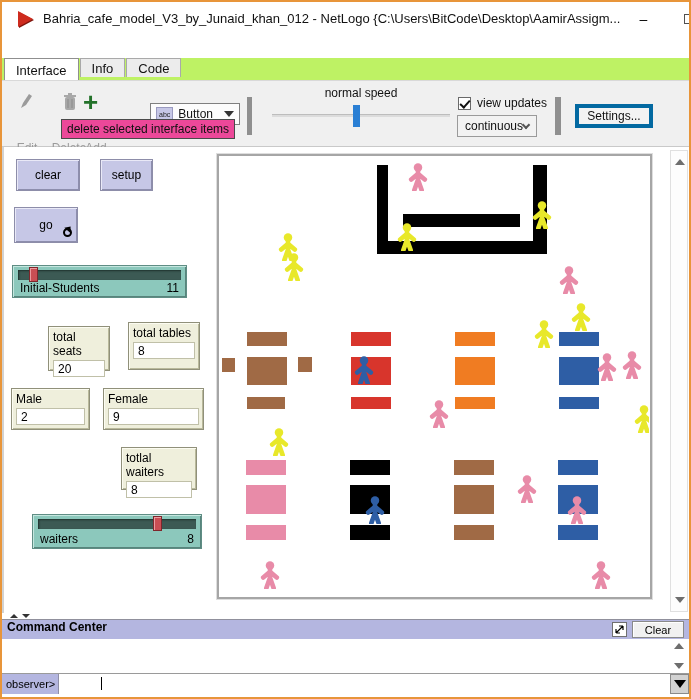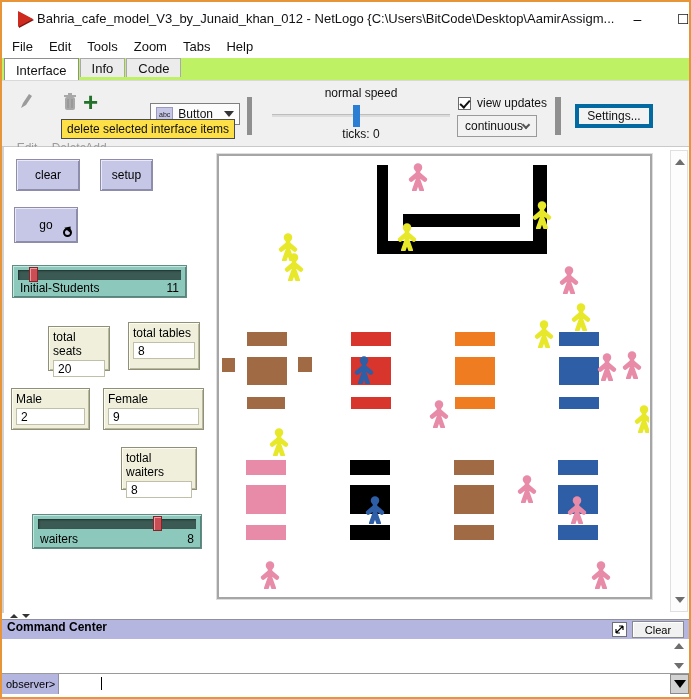--- a/index.html
+++ b/index.html
@@ -3,21 +3,21 @@
 <meta charset="utf-8">
 <style>
   html,body{margin:0;padding:0;background:#fff;}
   *{box-sizing:border-box;}
   body{font-family:"Liberation Sans","DejaVu Sans",sans-serif;}
   .window{position:relative;width:691px;height:699px;background:#fff;border:2px solid #e8953a;overflow:hidden;}
 
   
   .titlebar{position:absolute;left:0;top:0;width:100%;height:33px;background:#fff;display:flex;align-items:center;}
   .nl-logo{width:0;height:0;border-left:15px solid #ce2b1e;border-top:8px solid transparent;border-bottom:8px solid transparent;margin-left:16px;filter:drop-shadow(1px 1px 0 #7e150d);}
-  .title-text{font-size:13px;color:#111;margin-left:4px;white-space:nowrap;}
+  .title-text{font-size:13px;color:#111;margin-left:10px;white-space:nowrap;}
   .win-controls{margin-left:auto;display:flex;align-items:center;}
   .win-btn{width:46px;height:30px;display:flex;align-items:center;justify-content:center;font-size:14px;color:#111;}
   
   .menubar{position:absolute;left:0;top:33px;width:100%;height:23px;background:#fff;display:flex;align-items:center;font-size:13px;color:#111;}
   .menu-item{padding:2px 8px;}
   .menu-item:first-child{margin-left:2px;}
   
   .tabbar{position:absolute;left:0;top:56px;width:100%;height:22px;background:#bef264;display:flex;align-items:flex-start;}
   .tab{font-size:13px;padding:2px 11px 3px 11px;border:1px solid #a9a9a9;border-bottom:none;background:#ececec;color:#111;margin-right:1px;height:19px;}
   .tab.active{background:#fff;height:22px;padding-top:4px;border-color:#8f8f8f;}
@@ -36,21 +36,21 @@
   .speed-track{position:absolute;left:270px;top:33px;width:178px;height:3px;background:#dcdcdc;border-top:1px solid #bdbdbd;}
   .speed-thumb{position:absolute;left:351px;top:24px;width:7px;height:22px;background:#2a7fd4;}
   .ticks-label{position:absolute;left:268px;top:46px;width:182px;text-align:center;font-size:12px;color:#111;}
   .checkbox{position:absolute;left:456px;top:16px;width:13px;height:13px;background:#fff;border:1px solid #6a6a6a;}
   .checkbox::after{content:"";position:absolute;left:3px;top:0px;width:4px;height:8px;border-right:2px solid #111;border-bottom:2px solid #111;transform:rotate(42deg);}
   .vu-label{position:absolute;left:475px;top:15px;font-size:12px;color:#111;}
   .combo{position:absolute;left:455px;top:34px;width:80px;height:22px;background:#f2f2f2;border:1px solid #9a9a9a;display:flex;align-items:center;padding:0 7px;font-size:12px;color:#111;}
   .chev-down{width:6px;height:6px;border-right:2px solid #555;border-bottom:2px solid #555;transform:rotate(45deg);margin-left:auto;margin-top:-3px;}
   .settings-btn{position:absolute;left:573px;top:23px;width:78px;height:24px;background:#f3f3f3;border:4px solid #0369a1;font-size:12px;color:#111;display:flex;align-items:center;justify-content:center;}
   
-  .tooltip{position:absolute;left:59px;top:117px;height:20px;background:#fde047;border:1px solid #4a4a4a;font-size:12px;color:#111;padding:2px 5px;z-index:50;white-space:nowrap;}
+  .tooltip{position:absolute;left:59px;top:117px;height:20px;background:#ec4899;border:1px solid #4a4a4a;font-size:12px;color:#111;padding:2px 5px;z-index:50;white-space:nowrap;}
   
   .interface{position:absolute;left:0;top:145px;width:100%;height:467px;background:#fff;border-left:2px solid #d2d2d2;}
   .nl-btn{position:absolute;background:#c6c7e6;border:1px solid #8d8da9;box-shadow:inset 1px 1px 0 #e9e9f7,inset -1px -1px 0 #8d8ead;font-size:12px;color:#000;display:flex;align-items:center;justify-content:center;}
   .forever{position:absolute;right:5px;bottom:5px;width:9px;height:9px;border:2px solid #000;border-radius:50%;}
   .forever::after{content:"";position:absolute;right:-3px;top:-4px;width:0;height:0;border-left:4px solid transparent;border-right:4px solid transparent;border-bottom:5px solid #000;transform:rotate(40deg);}
   .nl-slider{position:absolute;background:#8cc8bc;border:1px solid #5f8d84;box-shadow:inset 1px 1px 0 #c5e7df,inset -1px -1px 0 #58847c;}
   .nl-slider .track{position:absolute;left:5px;right:5px;top:4px;height:10px;background:#3c5a54;box-shadow:inset 1px 1px 2px #1f312c;}
   .nl-slider .handle{position:absolute;top:-3px;width:9px;height:15px;background:#ca4e54;border:1px solid #7e262c;box-shadow:inset 1px 1px 0 #ea9ca0;}
   .nl-slider .srow{position:absolute;left:7px;right:7px;bottom:2px;display:flex;justify-content:space-between;font-size:12px;color:#000;}
   .monitor{position:absolute;background:#efefdc;border:1px solid #90907a;box-shadow:inset 1px 1px 0 #fcfcf1,inset -1px -1px 0 #b9b99b;font-size:12px;color:#000;padding:3px 4px 3px 4px;}
@@ -89,28 +89,20 @@
   <div class="titlebar">
     <div class="nl-logo"></div>
     <div class="title-text">Bahria_cafe_model_V3_by_Junaid_khan_012 - NetLogo {C:\Users\BitCode\Desktop\AamirAssigm...</div>
     <div class="win-controls">
       <div class="win-btn">–</div>
       <div class="win-btn">☐</div>
 
     </div>
   </div>
 
-  <div class="menubar">
-    <span class="menu-item">File</span>
-    <span class="menu-item">Edit</span>
-    <span class="menu-item">Tools</span>
-    <span class="menu-item">Zoom</span>
-    <span class="menu-item">Tabs</span>
-    <span class="menu-item">Help</span>
-  </div>
 
   <div class="tabbar">
     <div class="tab active">Interface</div>
     <div class="tab">Info</div>
     <div class="tab">Code</div>
   </div>
 
   <div class="toolbar">
     <svg class="pencil" width="16" height="18" viewBox="0 0 16 18">
         <path d="M3 15 L5 10 L11 1 L14 3 L8 12 Z" fill="#9b9b9b"></path>
@@ -129,21 +121,20 @@
     <div class="widget-dd">
       <span class="abc-chip">abc</span>
       <span>Button</span>
       <span class="dd-arrow"></span>
     </div>
     <div class="tb-sep" style="left:245px;"></div>
 
     <div class="speed-label">normal speed</div>
     <div class="speed-track"></div>
     <div class="speed-thumb"></div>
-    <div class="ticks-label">ticks: 0</div>
 
     <div class="checkbox"></div>
     <div class="vu-label">view updates</div>
     <div class="combo">
       <span>continuous</span>
       <span class="chev-down"></span>
     </div>
     <div class="tb-sep" style="left:553px;width:6px;"></div>
     <div class="settings-btn">Settings...</div>
   </div>

